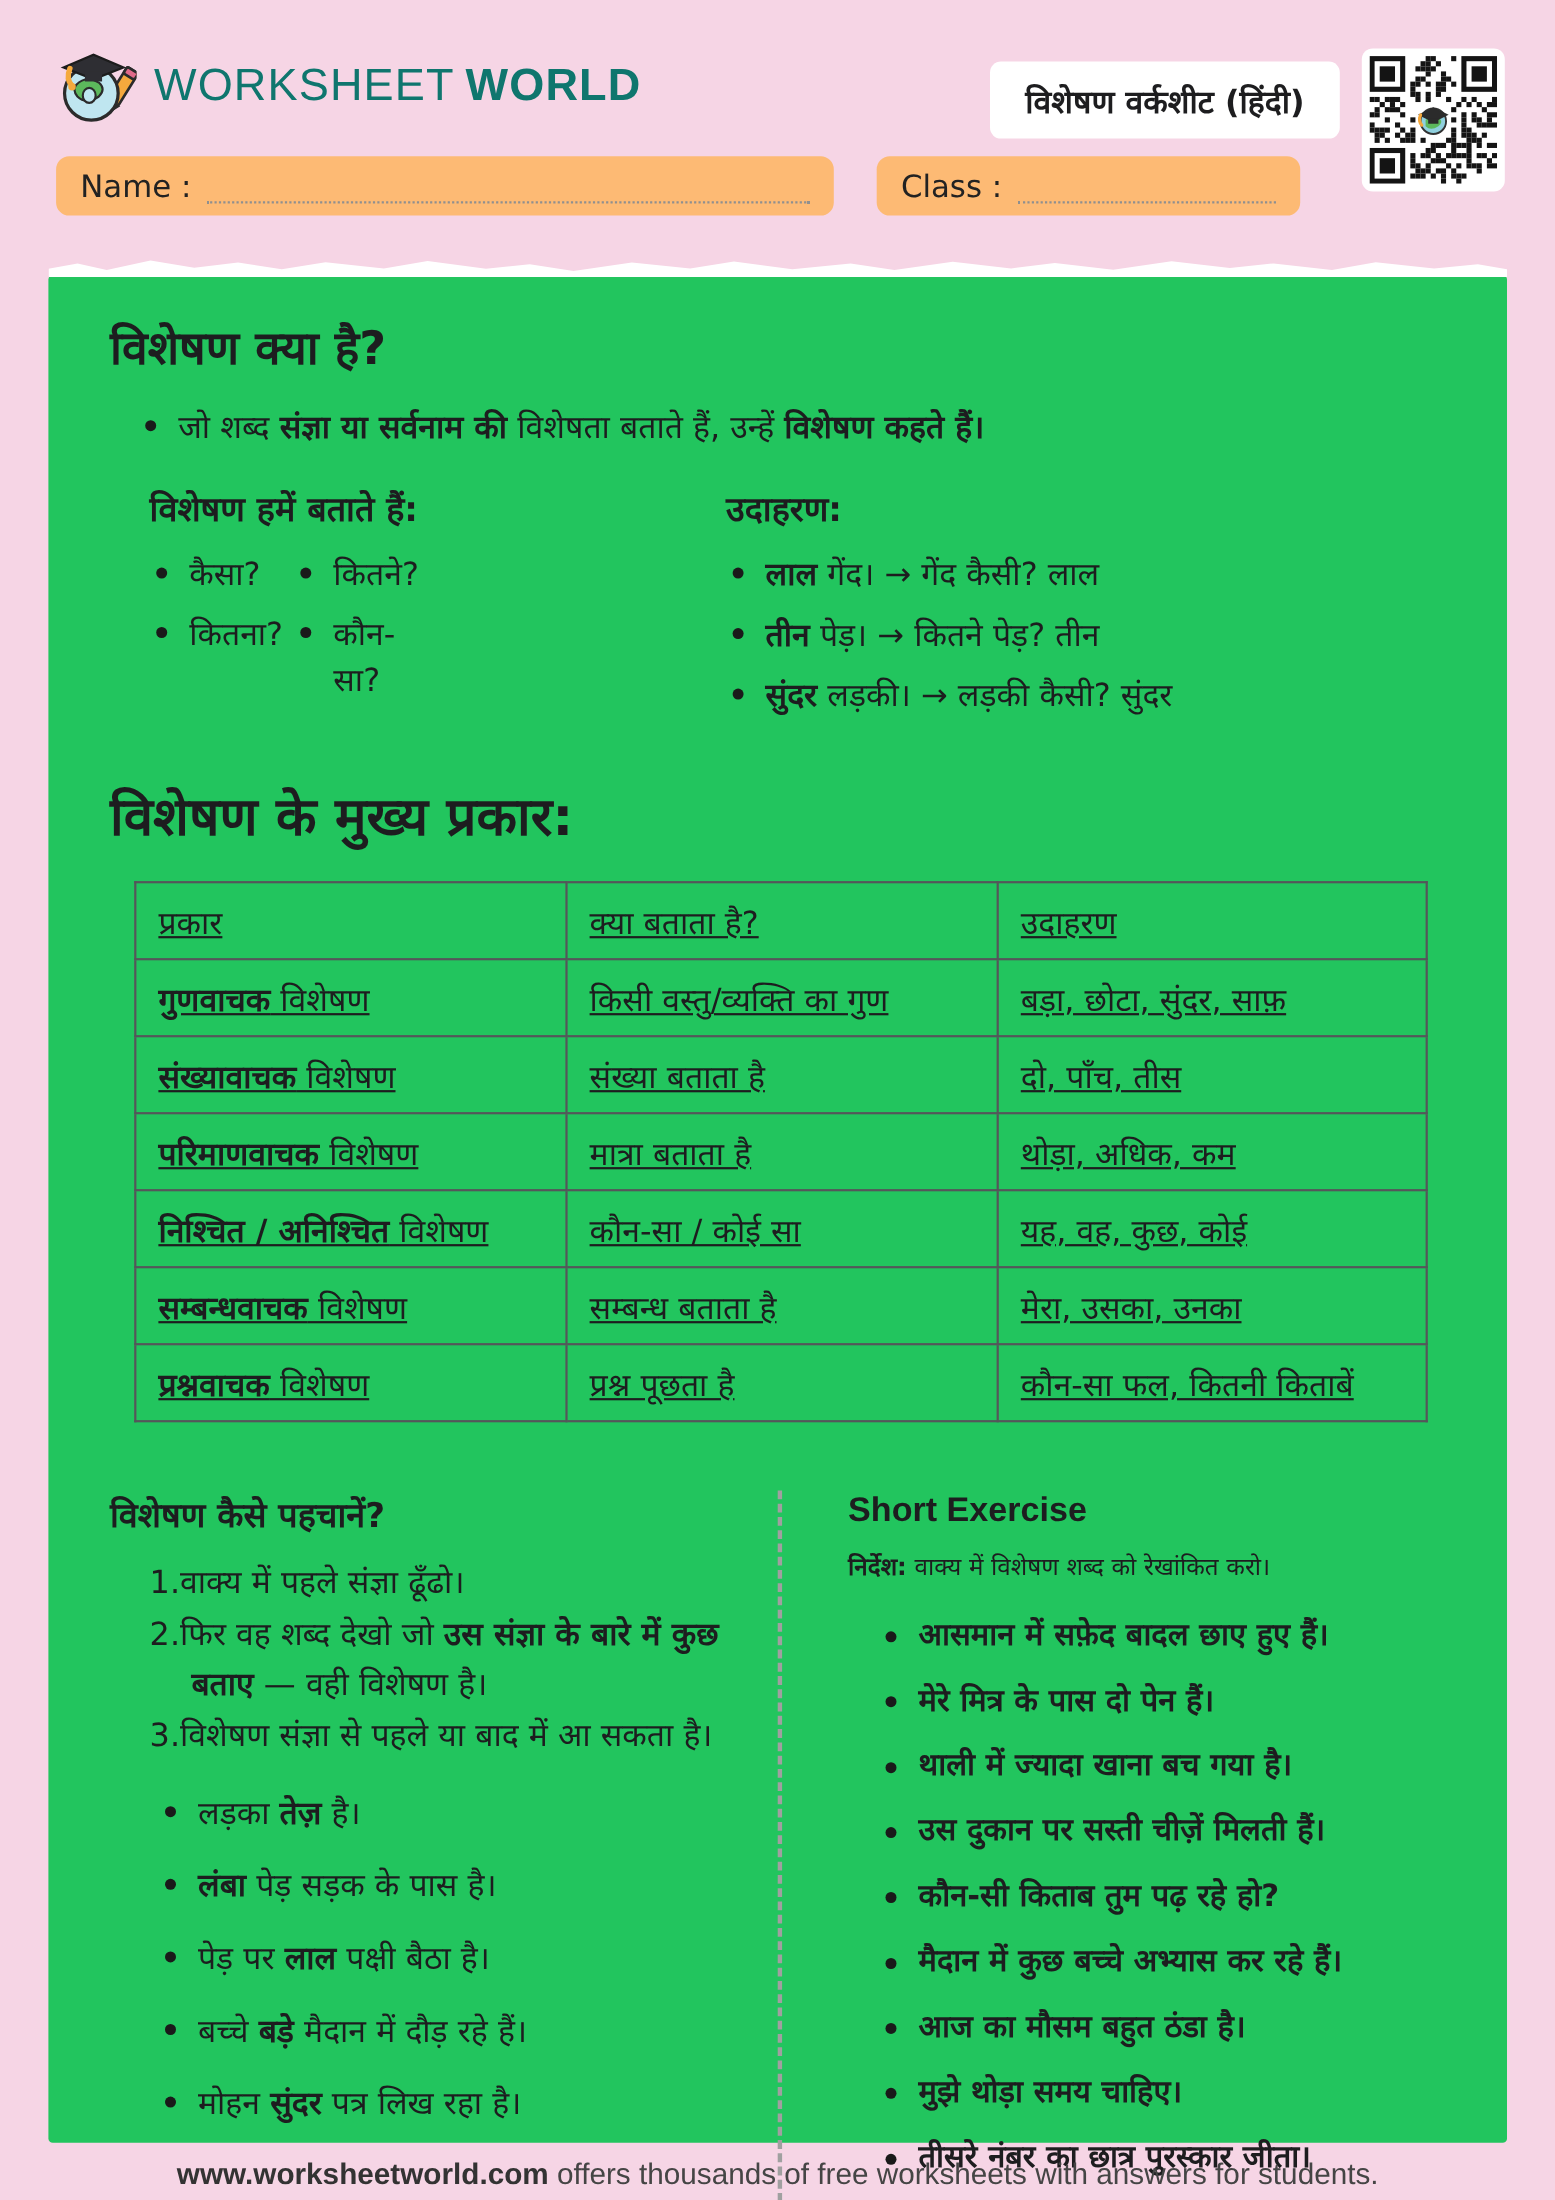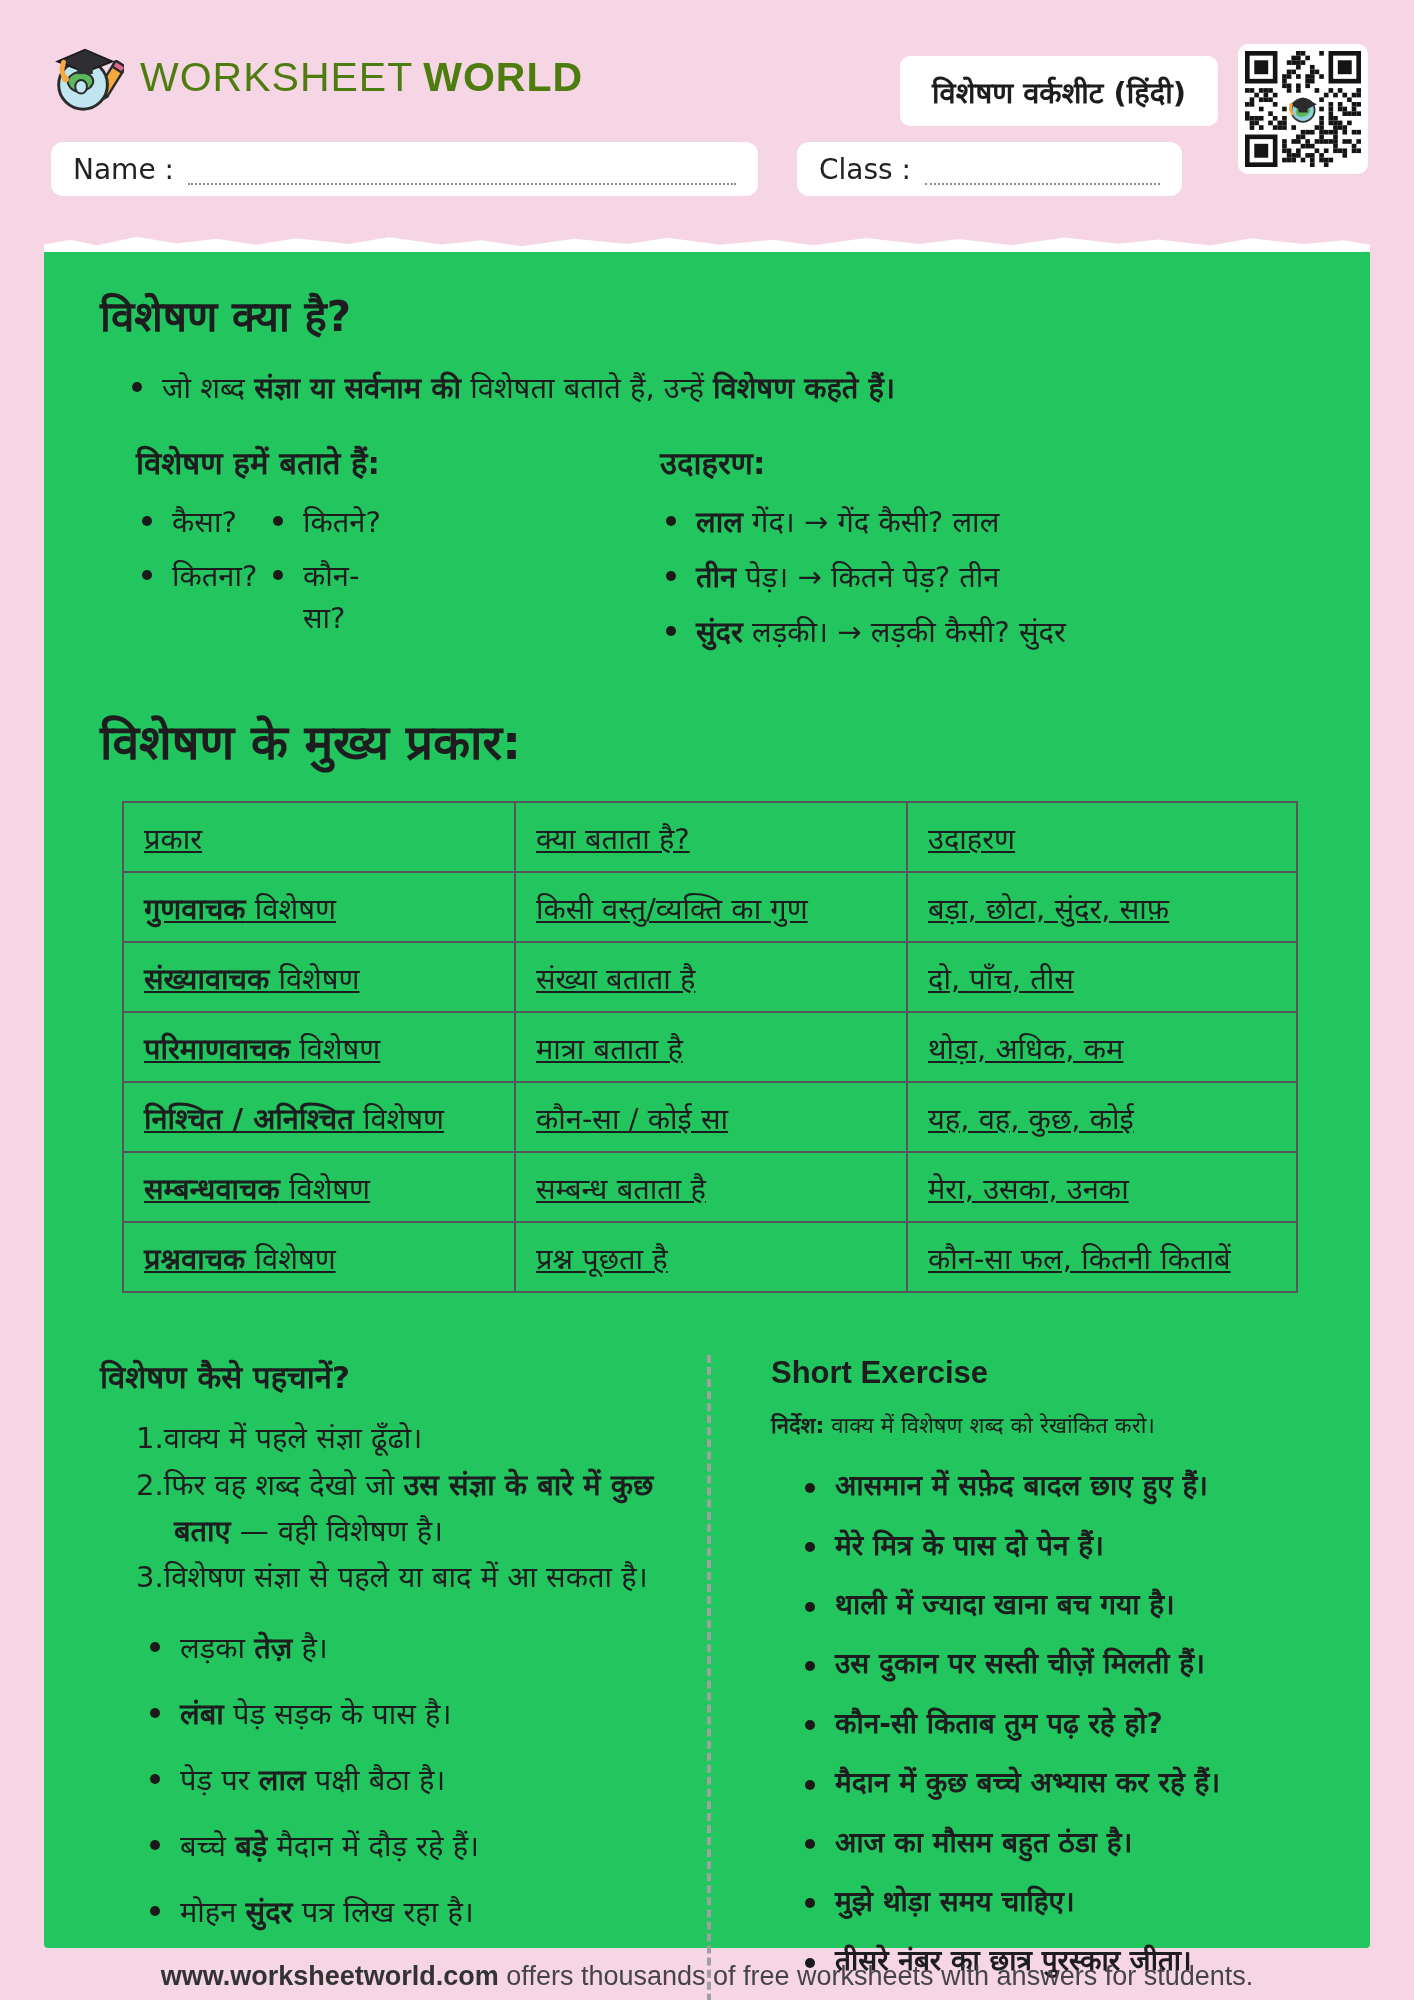--- a/index.html
+++ b/index.html
@@ -5,36 +5,36 @@
   * { margin:0; padding:0; box-sizing:border-box; }
   html,body { background:#f6d5e5; }
   .page {
     position:relative; width:1414px; height:2000px; overflow:hidden;
     background:#f6d5e5; color:#1d1d1f;
     font-family:"DejaVu Sans","Liberation Sans",sans-serif;
   }
   
   .logo-row { position:absolute; top:38px; left:46px; display:flex; align-items:center; gap:16px; }
   .logo-icon svg { display:block; }
-  .brand-text { font-family:"Liberation Sans",sans-serif; font-size:41px; color:#4d7c0f; letter-spacing:1px; white-space:nowrap; }
+  .brand-text { font-family:"Liberation Sans",sans-serif; font-size:41px; color:#0f766e; letter-spacing:1px; white-space:nowrap; }
   .brand-light { font-weight:500; }
   .brand-bold { font-weight:800; margin-left:10px; }
   .title-badge {
     position:absolute; top:56px; left:900px; width:318px; height:70px;
     background:#fff; border-radius:10px; display:flex; align-items:center; justify-content:center;
     font-size:29px; font-weight:700; white-space:nowrap;
   }
   .qr-box {
     position:absolute; top:44px; left:1238px; width:130px; height:130px;
     background:#fff; border-radius:10px; padding:7px;
   }
   .qr-box svg { width:116px; height:116px; display:block; }
   
   .field {
-    position:absolute; top:142px; height:54px; background:#ffffff; border-radius:12px;
+    position:absolute; top:142px; height:54px; background:#fdba74; border-radius:12px;
     display:flex; align-items:center; padding:0 22px; font-size:28px; color:#222;
   }
   .name-field { left:51px; width:707px; }
   .class-field { left:797px; width:385px; }
   .field-label { white-space:nowrap; }
   .dotted-line { flex:1; margin-left:14px; border-bottom:2px dotted #8f8f8f; height:58%; }
   
   .card {
     position:absolute; left:44px; top:250px; width:1326px; height:1698px;
     background:#22c55e; border-radius:4px; padding:30px 56px 0;

